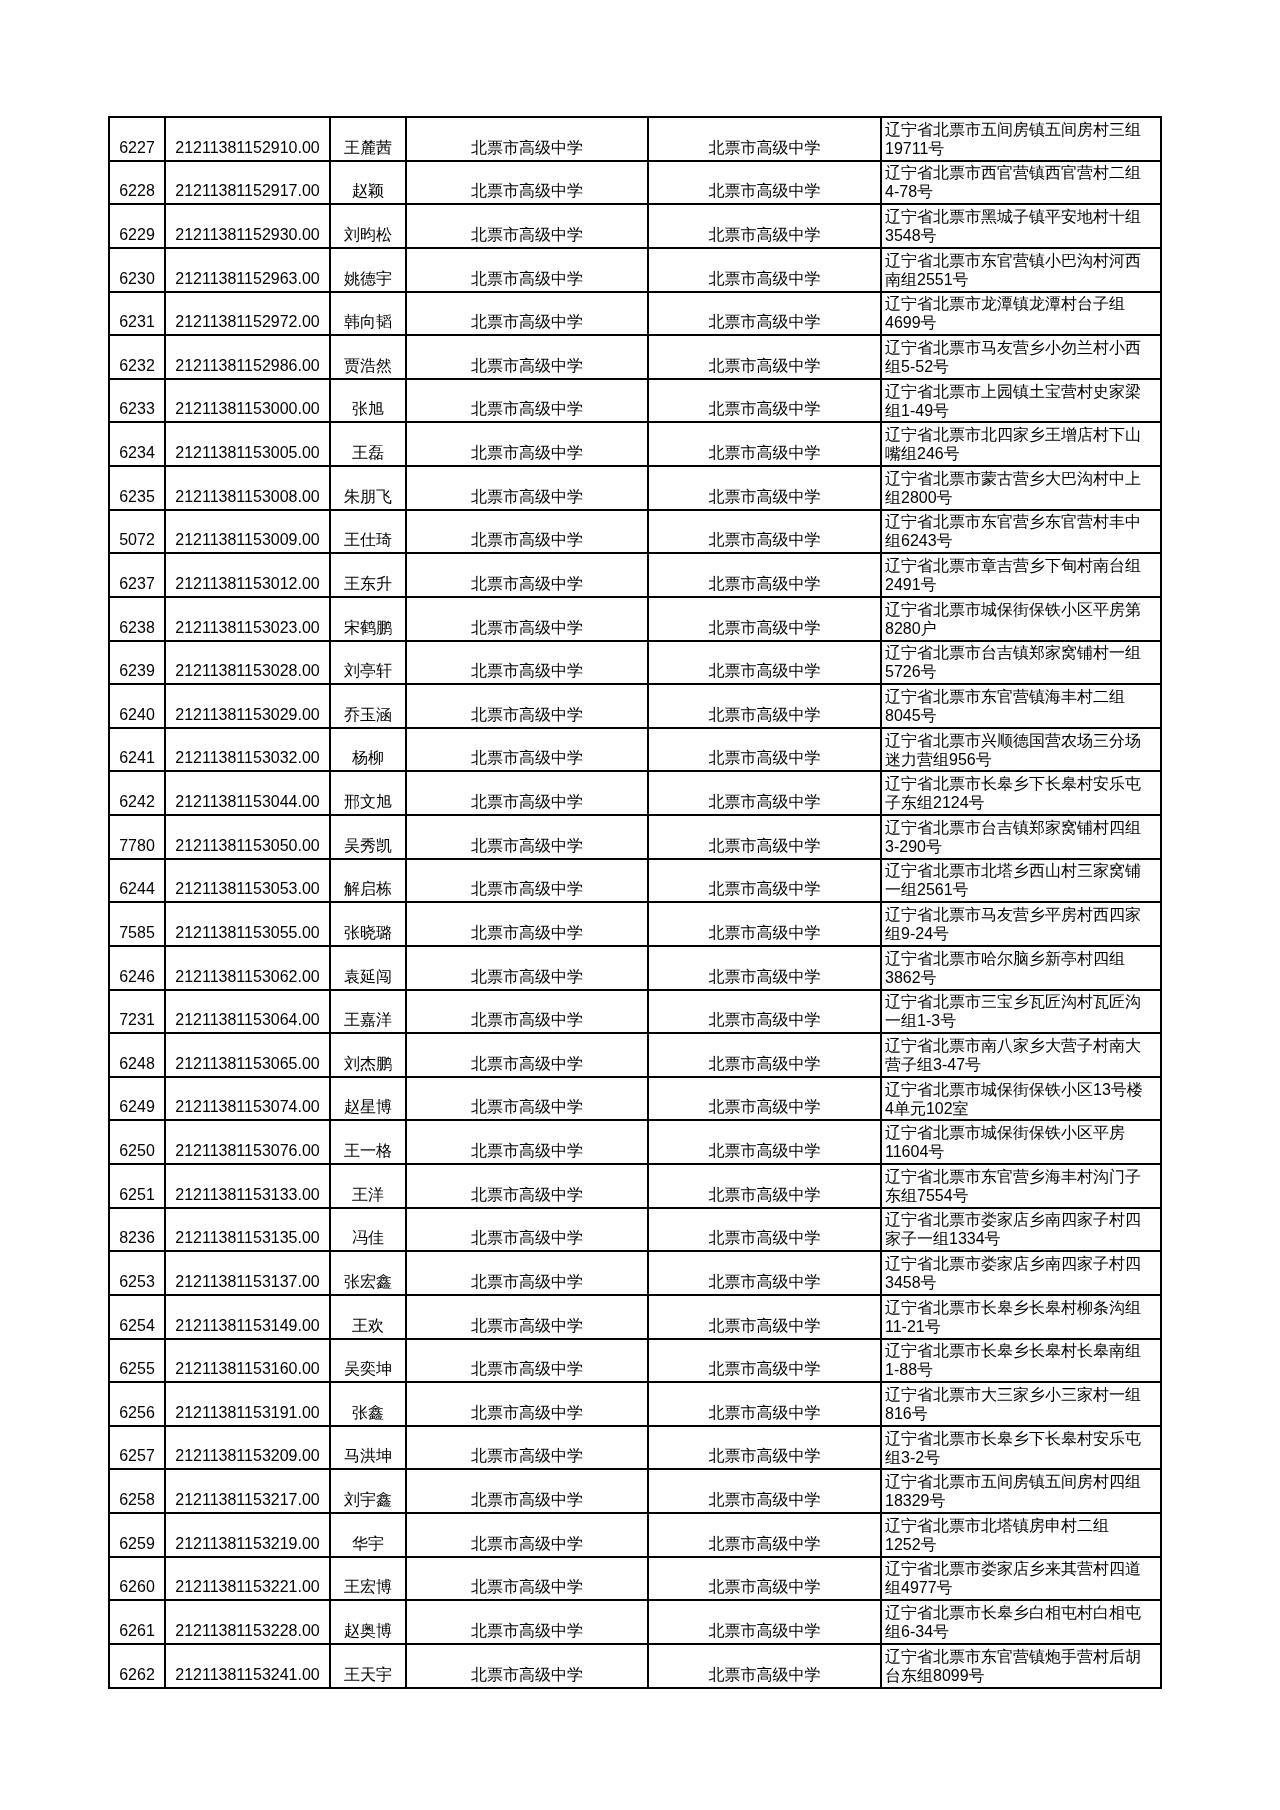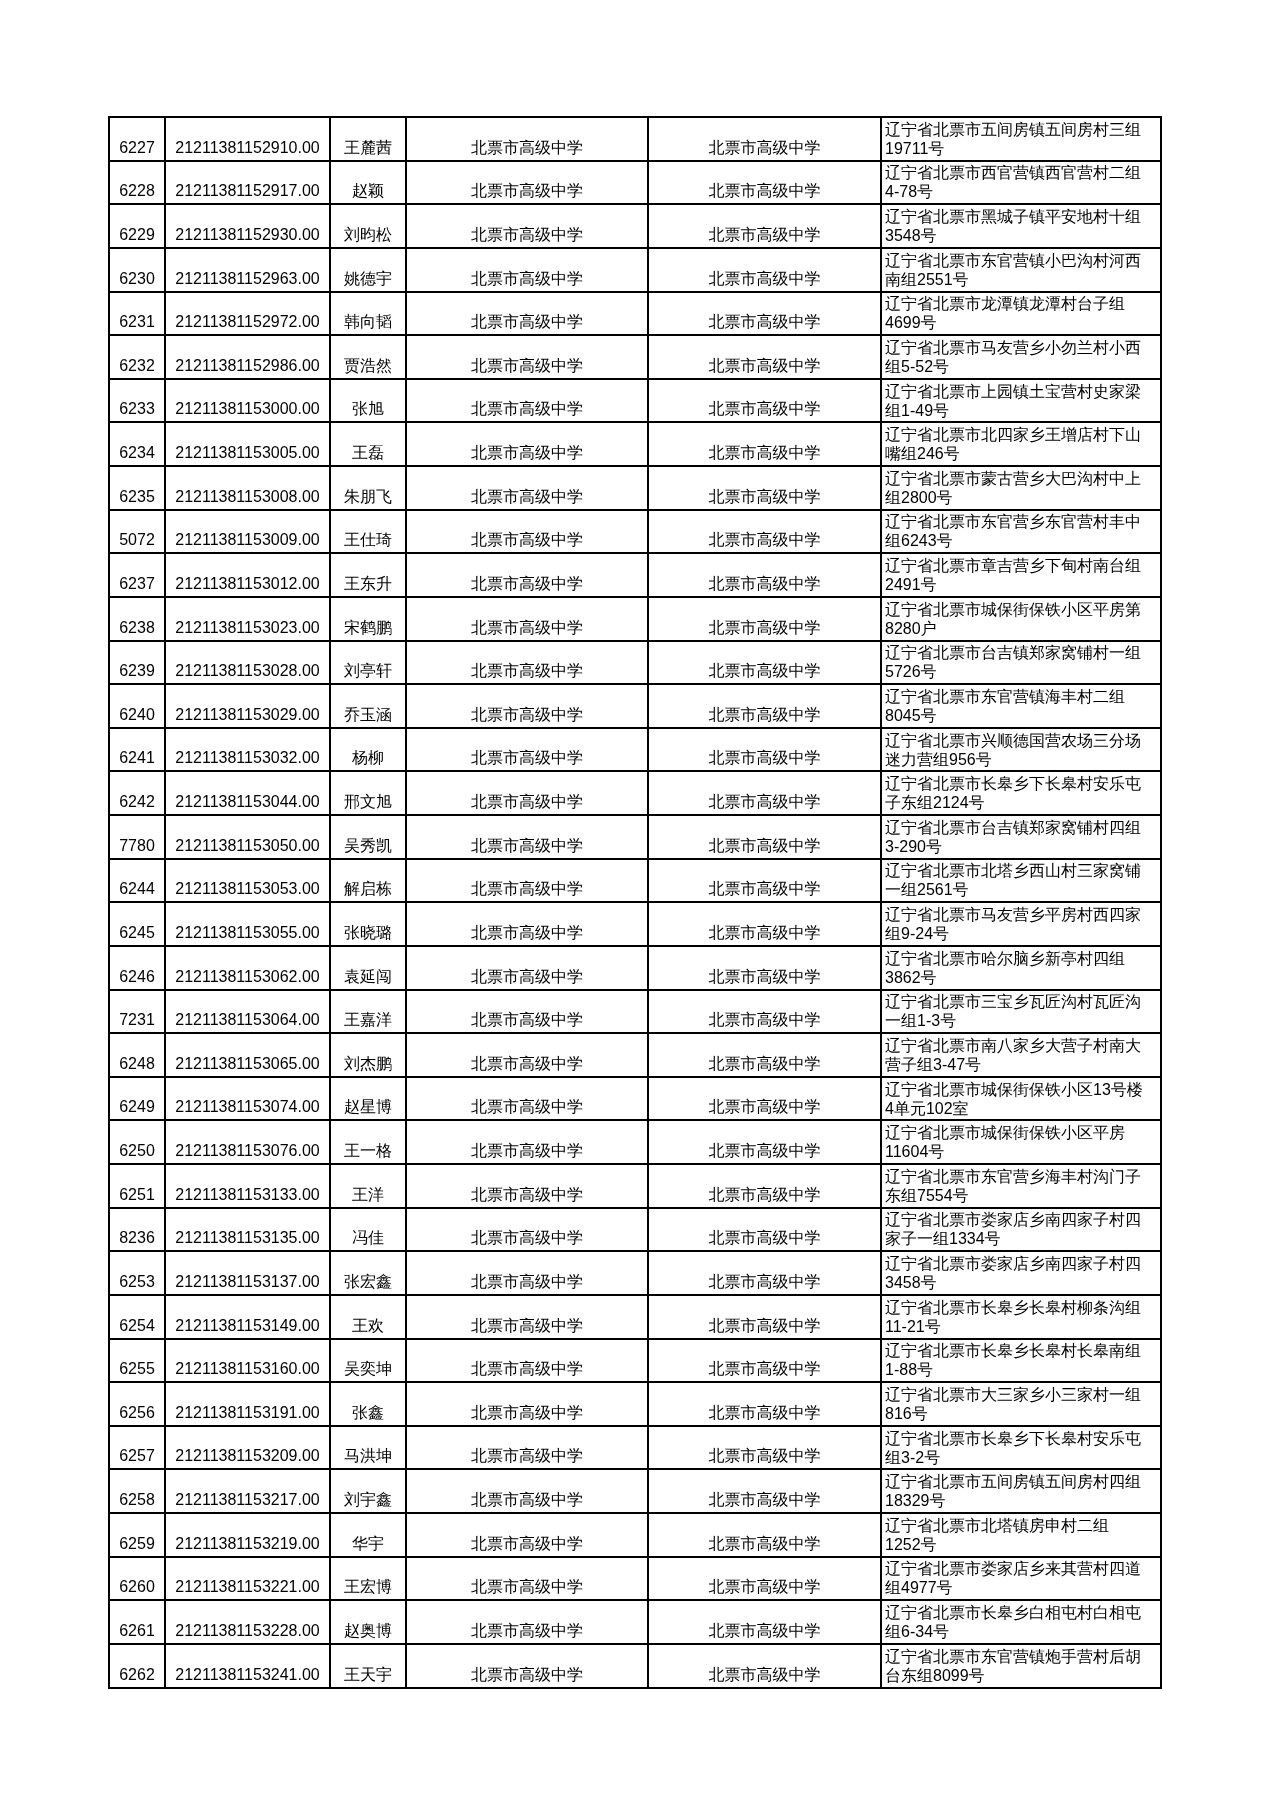--- a/index.html
+++ b/index.html
@@ -239,21 +239,21 @@
         <td class="c-id" data-name="candidate-id-cell">21211381153053.00</td>
         <td class="c-name" data-name="student-name-cell">解启栋</td>
         <td class="c-school" data-name="school-cell">北票市高级中学</td>
         <td class="c-school" data-name="school-cell-2">北票市高级中学</td>
         <td class="c-addr" data-name="address-cell">
           <div data-name="address-line">辽宁省北票市北塔乡西山村三家窝铺</div>
           <div data-name="address-line">一组2561号</div>
         </td>
       </tr>
       <tr data-name="table-row">
-        <td class="c-no" data-name="row-number-cell">6245</td>
+        <td class="c-no" data-name="row-number-cell">7585</td>
         <td class="c-id" data-name="candidate-id-cell">21211381153055.00</td>
         <td class="c-name" data-name="student-name-cell">张晓璐</td>
         <td class="c-school" data-name="school-cell">北票市高级中学</td>
         <td class="c-school" data-name="school-cell-2">北票市高级中学</td>
         <td class="c-addr" data-name="address-cell">
           <div data-name="address-line">辽宁省北票市马友营乡平房村西四家</div>
           <div data-name="address-line">组9-24号</div>
         </td>
       </tr>
       <tr data-name="table-row">

